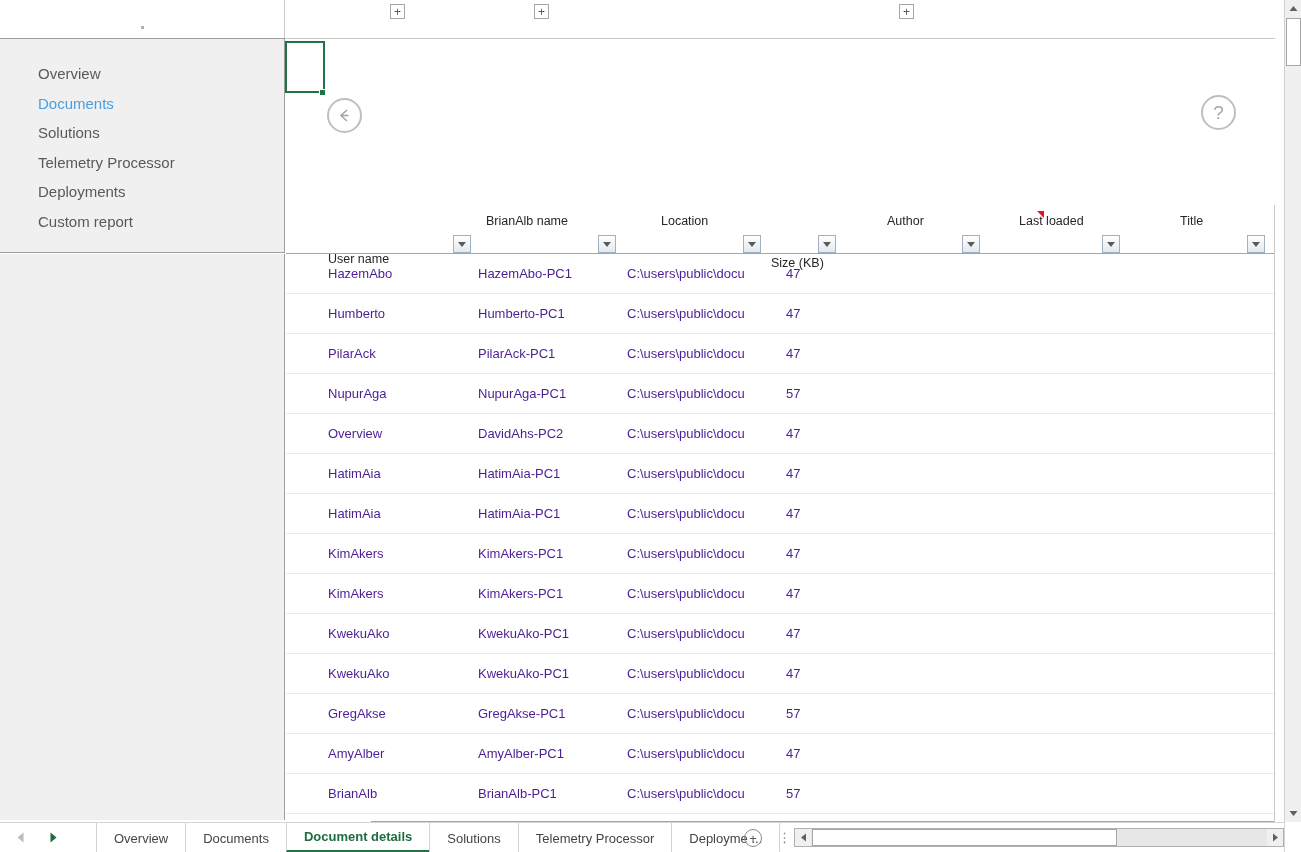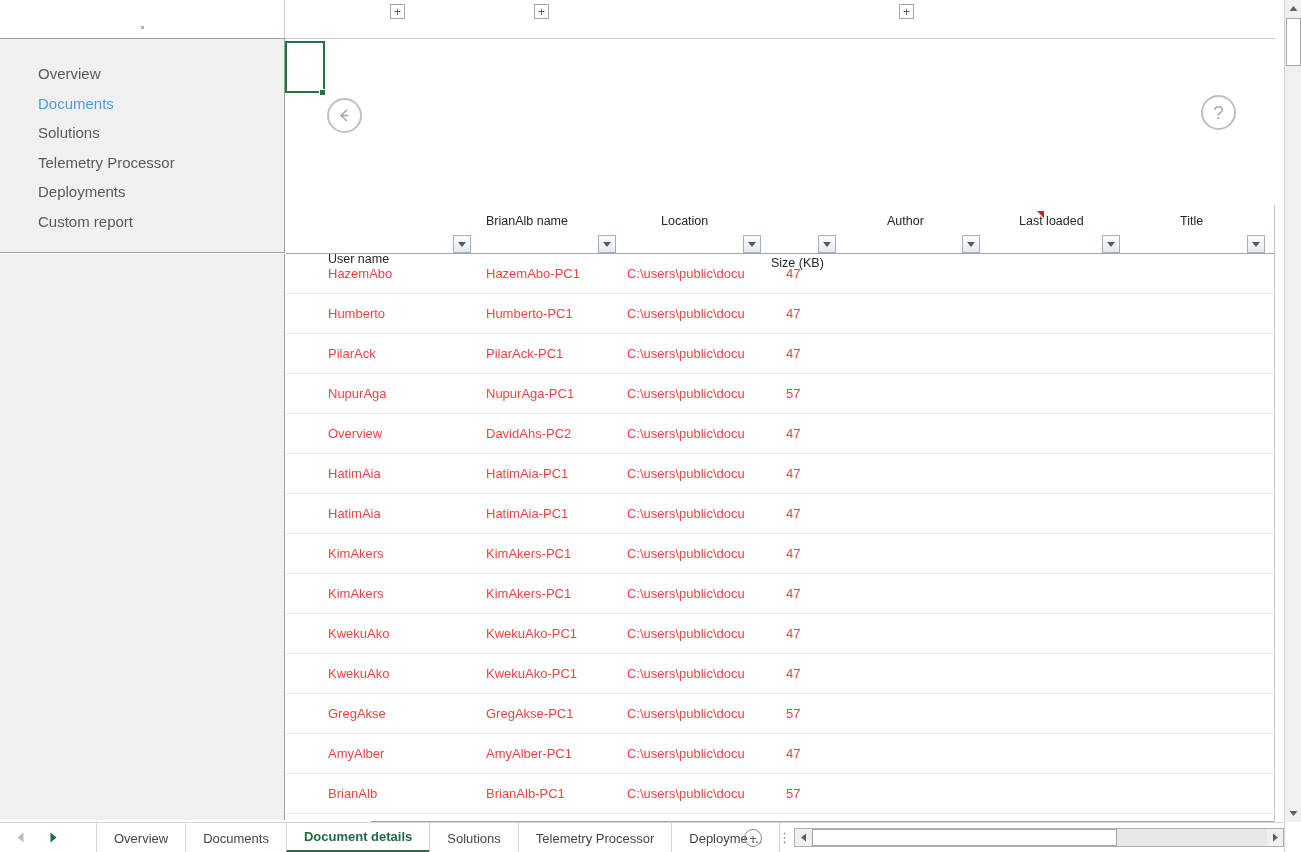--- a/index.html
+++ b/index.html
@@ -139,25 +139,25 @@
     position: absolute; left: 286px; top: 253px;
     width: 989px; height: 1px; background: #a6a6a6;
   }
 
   .data-row {
     position: relative; height: 40px;
     border-bottom: 1px solid #e9e9e9;
   }
   .cell {
     position: absolute; top: 12px;
-    font-size: 13px; color: #ef4444;
+    font-size: 13px; color: #4c1d95;
     white-space: nowrap;
   }
   .c-user { left: 42px; }
-  .c-comp { left: 200px; }
+  .c-comp { left: 192px; }
   .c-loc  { left: 341px; }
   .c-size { left: 500px; }
 
   #table-bottom-border {
     position: absolute; left: 371px; top: 821px;
     width: 904px; height: 1px; background: #a6a6a6;
   }
   #table-right-border {
     position: absolute; left: 1274px; top: 205px;
     width: 1px; height: 617px; background: #c8c8c8;

